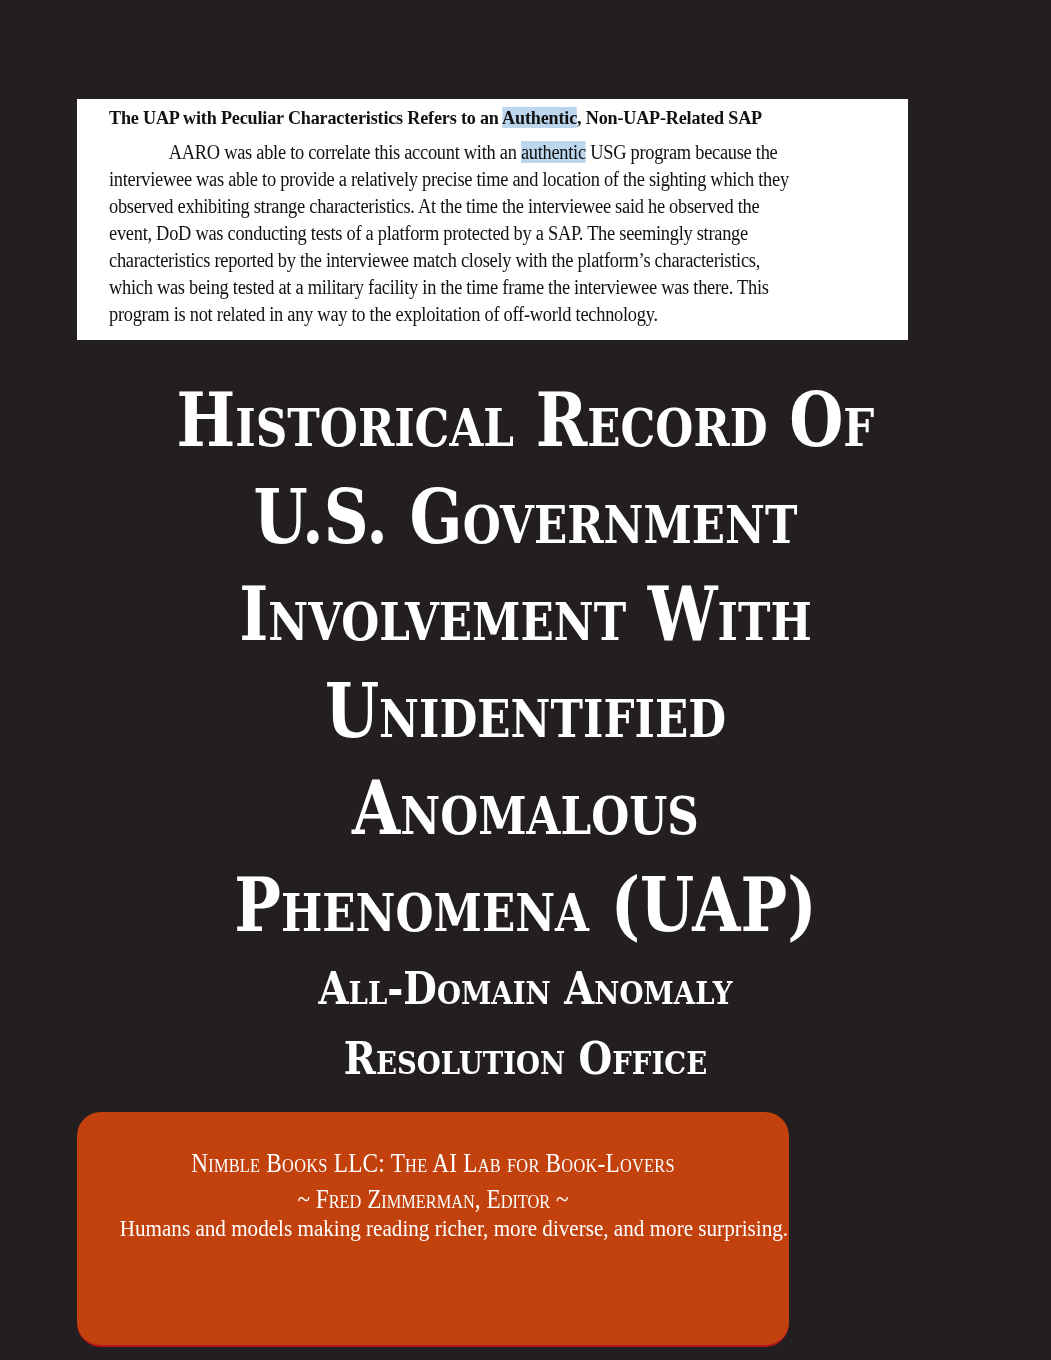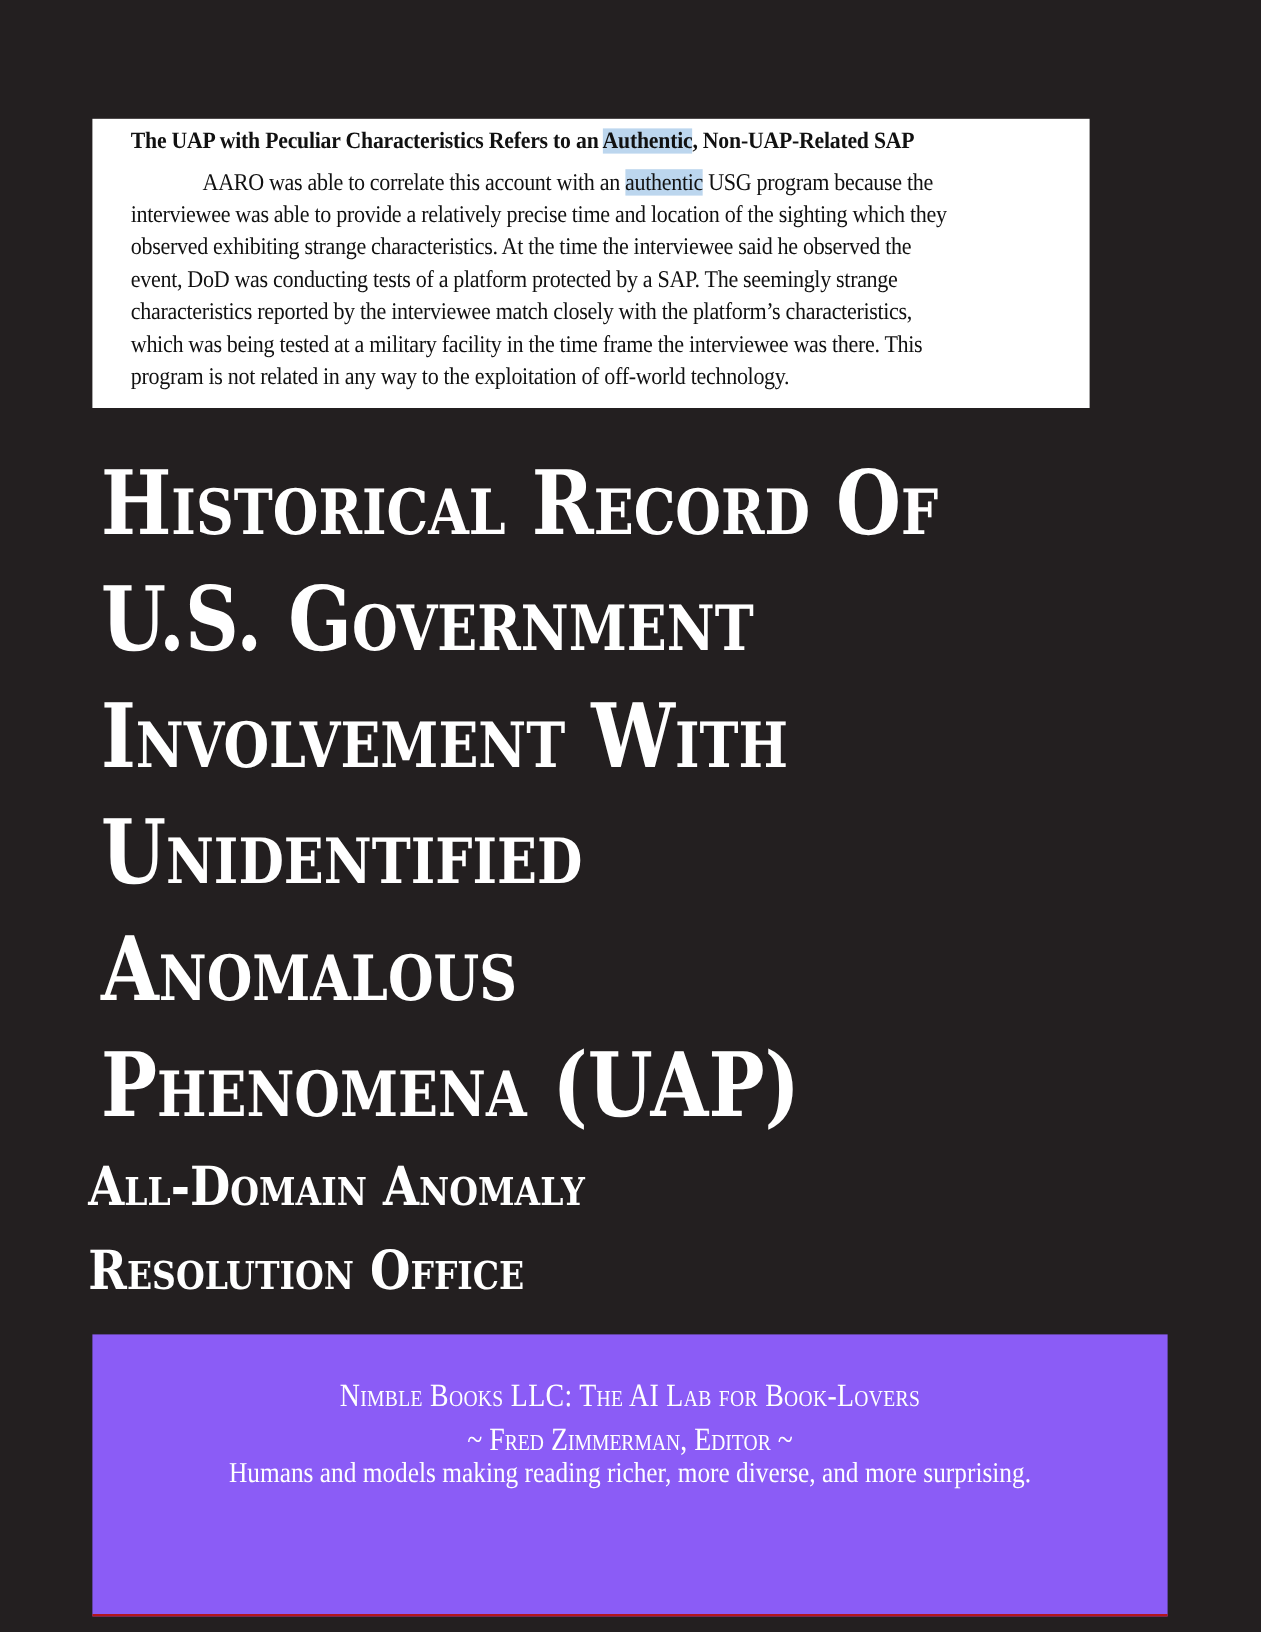--- a/index.html
+++ b/index.html
@@ -22,37 +22,37 @@
   .excerpt-body {
     font-size:20px; line-height:27px; margin:0;
     transform:scaleX(0.92); transform-origin:left; width:930px;
     letter-spacing:-0.3px;
   }
   .excerpt-body .line { display:block; white-space:nowrap; }
   .excerpt-body .indent { padding-left:65px; }
   .hl { background:#bcd6ee; }
 
   .title-block {
-    position:absolute; left:0; top:372px; width:1051px; 
+    position:absolute; left:0; top:372px; width:1051px; text-align:center;
     color:#ffffff; font-family:"DejaVu Serif", serif; font-weight:bold;
   }
   .title-line {
     display:block; font-size:74px; line-height:97px; height:97px;
     font-variant:small-caps; letter-spacing:0px;
     transform:scaleX(0.84);
   }
   .subtitle-line {
     display:block; font-size:45px; line-height:70px; height:70px;
     font-variant:small-caps; transform:scaleX(0.86);
   }
 
   .publisher-box {
-    position:absolute; left:77px; top:1112px; width:896px; height:233px;
-    background:#8b5cf6; border-bottom:2px solid #b3151c;
-    color:#ffffff; text-align:center;
+    position:absolute; left:77px; top:1112px; width:712px; height:233px;
+    background:#c2410c; border-bottom:2px solid #b3151c;
+    color:#ffffff; text-align:center;border-radius:24px;
   }
   .pub-line1 {
     position:absolute; top:36px; left:0; width:100%;
     font-size:27px; font-variant:small-caps; letter-spacing:0.3px;
     transform:scaleX(0.86); white-space:nowrap;
   }
   .pub-line2 {
     position:absolute; top:72px; left:0; width:100%;
     font-size:27px; font-variant:small-caps; white-space:nowrap;
     transform:scaleX(0.86);

